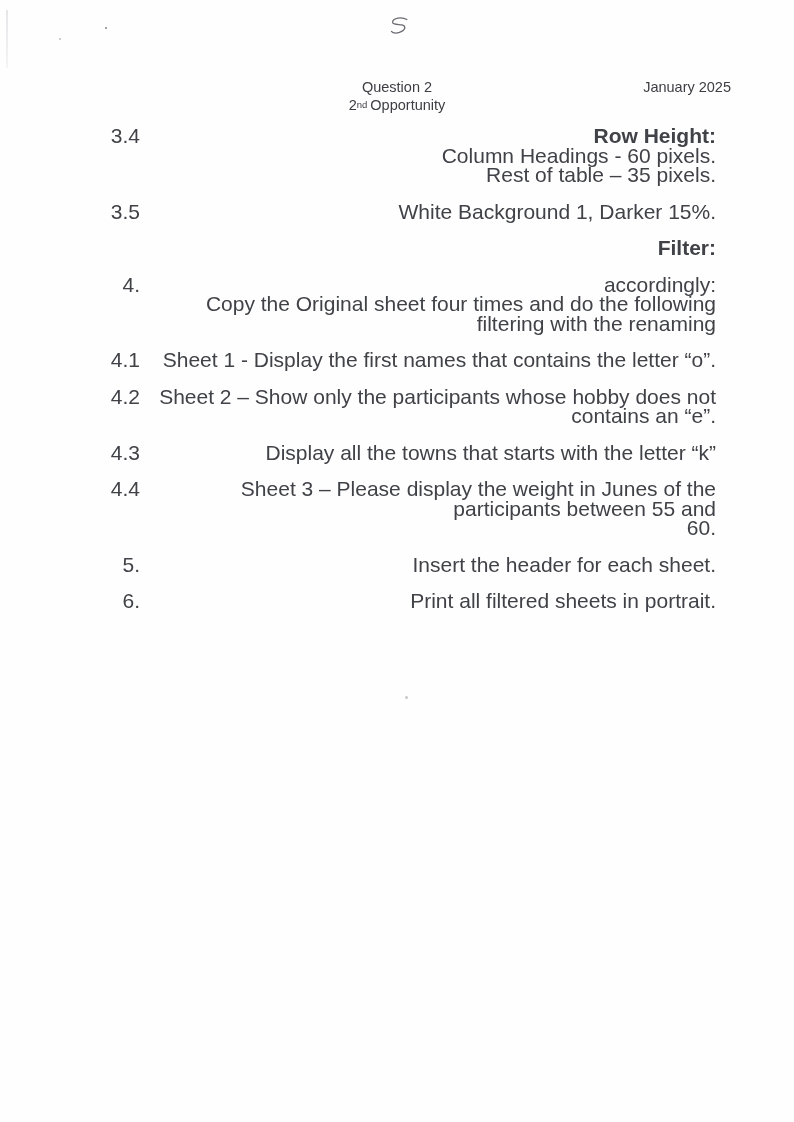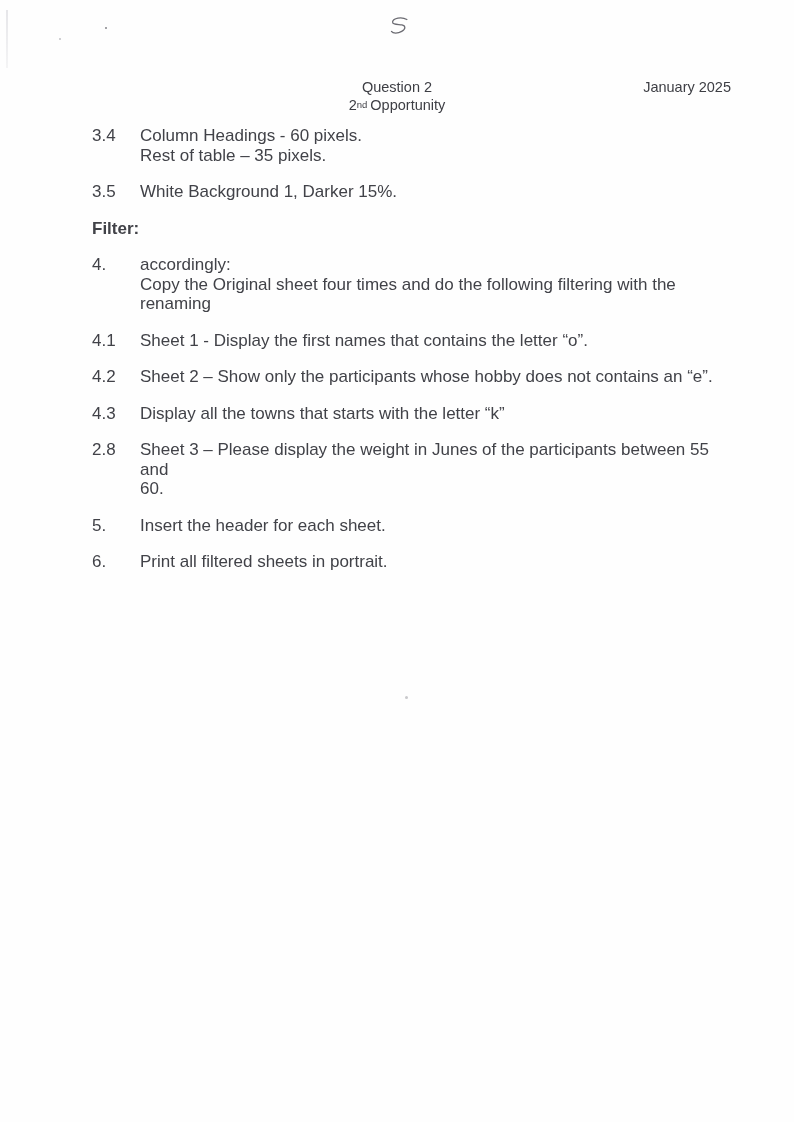--- a/index.html
+++ b/index.html
@@ -45,22 +45,23 @@
     vertical-align: top;
     position: relative;
     top: -1px;
   }
   .sub-rest { margin-left: 3px; text-align: right; }
   
   .doc-body {
     position: absolute;
     top: 126px; left: 92px;
     width: 624px;
-    font-size: 17px;
+    font-size: 21px;
     line-height: 19.5px;
+    text-align: right;
   }
   .item { display: flex; margin-bottom: 17px; }
   .item .num { flex: 0 0 48px; width: 48px; }
   .item .content { flex: 1; }
   .bold { font-weight: bold; }
   .section-heading { font-weight: bold; margin-bottom: 17px; }
 </style>
 </head>
 <body>
 
@@ -83,20 +84,21 @@
       <div><span>2</span><sup class="ord">nd</sup><span class="sub-rest">Opportunity</span></div>
     </div>
     <div class="header-date">January 2025</div>
   </div>
 
   <div class="doc-body">
 
     <div class="item">
       <div class="num">3.4</div>
       <div class="content">
+        <div class="bold">Row Height:</div>
         <div>Column Headings - 60 pixels.</div>
         <div>Rest of table – 35 pixels.</div>
       </div>
     </div>
 
     <div class="item">
       <div class="num">3.5</div>
       <div class="content">
         <div>White Background 1, Darker 15%.</div>
       </div>
@@ -127,21 +129,21 @@
     </div>
 
     <div class="item">
       <div class="num">4.3</div>
       <div class="content">
         <div>Display all the towns that starts with the letter “k”</div>
       </div>
     </div>
 
     <div class="item">
-      <div class="num">2.8</div>
+      <div class="num">4.4</div>
       <div class="content">
         <div>Sheet 3 – Please display the weight in Junes of the participants between 55 and</div>
         <div>60.</div>
       </div>
     </div>
 
     <div class="item">
       <div class="num">5.</div>
       <div class="content">
         <div>Insert the header for each sheet.</div>

